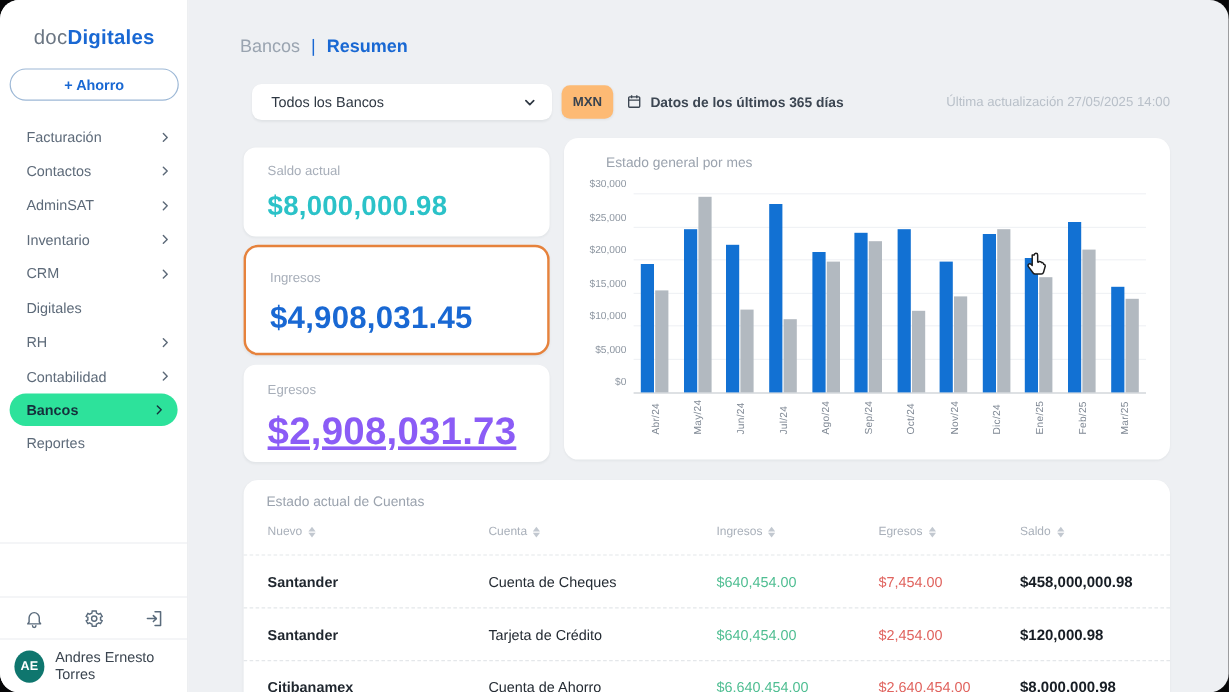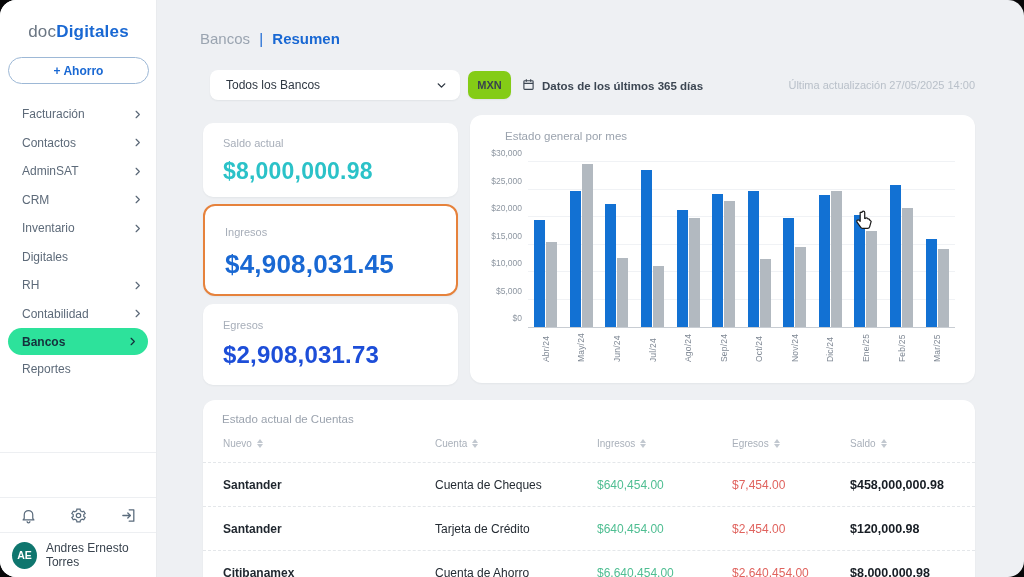--- a/index.html
+++ b/index.html
@@ -27,34 +27,34 @@
   .user-name { font-size:12px; color:#3a444f; }
 
   
   .breadcrumb { position:absolute; left:200px; top:30px; font-size:15px; }
   .breadcrumb .parent { color:#9aa4b0; }
   .breadcrumb .sep { color:#1968d3; margin:0 5px; }
   .breadcrumb .current { color:#1968d3; font-weight:700; }
   .bank-select { position:absolute; left:210px; top:70px; width:250px; height:30px; background:#fff; border-radius:8px; box-shadow:0 1px 2px rgba(20,30,40,.06); display:flex; align-items:center; padding:0 12px 0 16px; cursor:pointer; }
   .bank-select .val { font-size:12px; color:#2e3742; }
   .bank-select .dd { margin-left:auto; display:flex; }
-  .currency-chip { position:absolute; left:468px; top:71px; width:43px; height:28px; background:#84cc16; border-radius:7px; box-shadow:0 1px 2px rgba(20,30,40,.06); display:flex; align-items:center; justify-content:center; font-size:11px; font-weight:700; color:#39434f; cursor:pointer; }
+  .currency-chip { position:absolute; left:468px; top:71px; width:43px; height:28px; background:#fdba74; border-radius:7px; box-shadow:0 1px 2px rgba(20,30,40,.06); display:flex; align-items:center; justify-content:center; font-size:11px; font-weight:700; color:#39434f; cursor:pointer; }
   .range-label { position:absolute; left:522px; top:78px; display:flex; align-items:center; gap:7px; font-size:11.5px; font-weight:700; color:#3c4652;justify-content:center; }
   .last-update { position:absolute; right:49px; top:79px; font-size:11px; color:#b9c0c9; }
 
   
   .card { position:absolute; left:203px; width:255px; background:#fff; border-radius:10px; box-shadow:0 1px 2px rgba(20,30,40,.05); padding:14px 20px; }
   .card .label { font-size:11px; color:#a7aeb9; }
   .card .value { font-weight:700; letter-spacing:.2px; }
   .card-saldo { top:123px; height:74px; }
   .card-saldo .value { margin-top:9px; font-size:23px; color:#2bc2c8; }
   .card-ingresos { top:204px; height:92px; border:2px solid #e6823c; border-radius:12px; padding-top:20px; }
   .card-ingresos .value { margin-top:11px; font-size:26px; color:#1968d3; }
   .card-egresos { top:304px; height:81px; padding-top:15px; }
-  .card-egresos .value { margin-top:10px; font-size:24px; color:#1d4ed8; }
+  .card-egresos .value { margin-top:10px; font-size:32px; color:#8b5cf6;text-decoration:underline; }
 
   
   .chart-panel { position:absolute; left:470px; top:115px; width:505px; height:268px; background:#fff; border-radius:12px; box-shadow:0 1px 2px rgba(20,30,40,.05); }
   .chart-title { position:absolute; left:35px; top:15px; font-size:11.5px; color:#9ba3ae; }
   .plot { position:absolute; left:58px; top:47px; width:427px; height:166px; border-bottom:1px solid #c8cdd3; }
   .gridline { position:absolute; left:0; width:100%; height:1px; background:#f0f2f5; }
   .ylabel { position:absolute; right:433px; transform:translateY(-50%); font-size:8.5px; color:#8d96a1; white-space:nowrap; }
   .bars-row { position:absolute; left:0; bottom:0; width:100%; height:100%; display:flex; }
   .bar-group { flex:1; display:flex; align-items:flex-end; justify-content:center; gap:1px; }
   .bar { width:11px; }
@@ -70,21 +70,21 @@
   .sort-icon { display:inline-flex; flex-direction:column; gap:1px; }
   .sort-icon i { display:block; width:0; height:0; border-left:3px solid transparent; border-right:3px solid transparent; }
   .sort-icon .up { border-bottom:4px solid #c2c8d0; }
   .sort-icon .down { border-top:4px solid #c2c8d0; }
   .tbody { position:absolute; left:0; top:62px; width:100%; }
   .trow { position:relative; height:44px; border-top:1px dashed #e4e7ea; cursor:pointer; }
   .trow:first-child { border-top:1px dashed #e4e7ea; }
   .td { position:absolute; top:50%; transform:translateY(-50%); font-size:12px; }
   .td.banco, .td.cuenta { color:#1f262e; font-weight:700; }
   .td.cuenta { font-weight:400; color:#242b33; }
-  .col-banco { left:20px; } .col-cuenta { left:232px;justify-content:flex-end; } .col-ingresos { left:394px; } .col-egresos { left:529px; } .col-saldo { left:647px; }
+  .col-banco { left:20px; } .col-cuenta { left:204px;justify-content:flex-end; } .col-ingresos { left:394px; } .col-egresos { left:529px; } .col-saldo { left:647px; }
 
   
   .cursor { position:absolute; left:853px; top:209px; z-index:50; pointer-events:none; }
 </style>
 </head>
 <body>
 
 <div class="app">
 
   <aside class="sidebar">
@@ -111,29 +111,29 @@
         </div>
         <div class="menu-item">
           <span>AdminSAT</span>
           <span class="chev" style="color: rgb(93, 106, 121);">
             <svg width="11" height="11" viewBox="0 0 24 24" fill="none" stroke="currentColor" stroke-width="2.6" stroke-linecap="round" stroke-linejoin="round">
               <path d="M9 5l7 7-7 7"></path>
             </svg>
           </span>
         </div>
         <div class="menu-item">
+          <span>Inventario</span>
+          <span class="chev" style="color: rgb(93, 106, 121);">
+            <svg width="11" height="11" viewBox="0 0 24 24" fill="none" stroke="currentColor" stroke-width="2.6" stroke-linecap="round" stroke-linejoin="round">
+              <path d="M9 5l7 7-7 7"></path>
+            </svg>
+          </span>
+        </div>
+        <div class="menu-item">
           <span>CRM</span>
-          <span class="chev" style="color: rgb(93, 106, 121);">
-            <svg width="11" height="11" viewBox="0 0 24 24" fill="none" stroke="currentColor" stroke-width="2.6" stroke-linecap="round" stroke-linejoin="round">
-              <path d="M9 5l7 7-7 7"></path>
-            </svg>
-          </span>
-        </div>
-        <div class="menu-item">
-          <span>Inventario</span>
           <span class="chev" style="color: rgb(93, 106, 121);">
             <svg width="11" height="11" viewBox="0 0 24 24" fill="none" stroke="currentColor" stroke-width="2.6" stroke-linecap="round" stroke-linejoin="round">
               <path d="M9 5l7 7-7 7"></path>
             </svg>
           </span>
         </div>
         <div class="menu-item">
           <span>Digitales</span>
         </div>
         <div class="menu-item">

